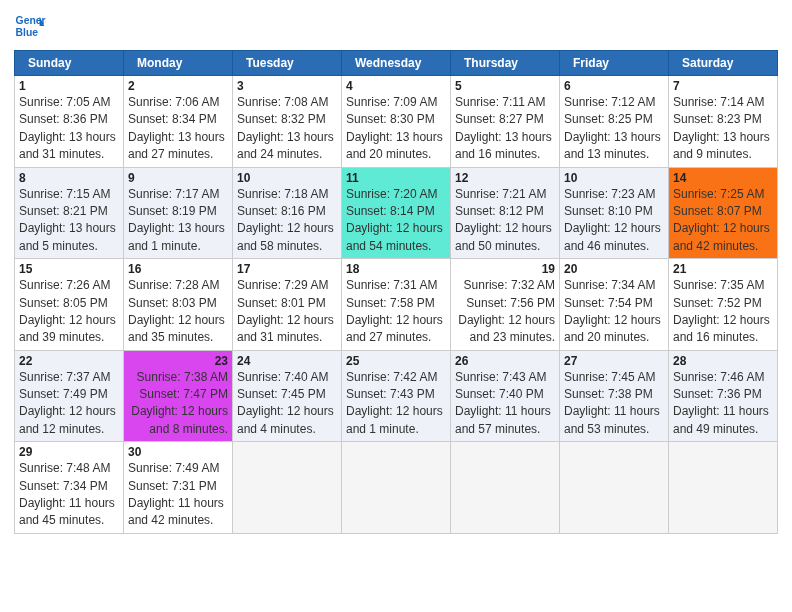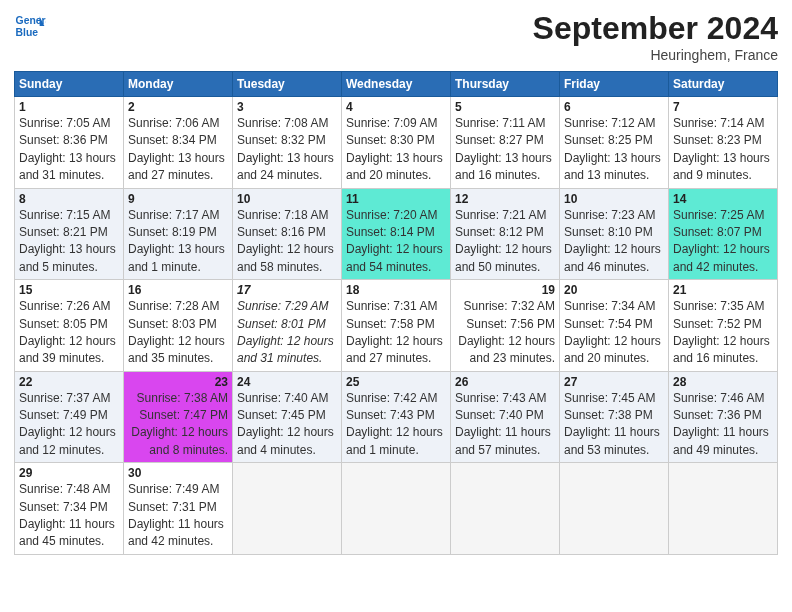--- a/index.html
+++ b/index.html
@@ -47,21 +47,21 @@
     .calendar {
       width: 100%;
       border-collapse: collapse;
       table-layout: fixed;
     }
     .calendar thead th {
       background: #2a6db5;
       color: #fff;
       font-size: 12px;
       font-weight: bold;
-      padding: 5px 4px;
+      padding: 5px 13px;
       border: 1px solid #1a5a9a;
       text-align: left;
     }
     .calendar tbody td {
       border: 1px solid #ccc;
       vertical-align: top;
       padding: 3px 4px;
       font-size: 9.5px;
       color: #222;
       width: calc(100% / 7);
@@ -92,24 +92,20 @@
 <body>
 
 <div class="page">
   <div class="header">
     <div class="logo">
       <svg class="logo-icon" viewBox="0 0 40 40">
         <text x="2" y="18" font-size="13" font-weight="bold" fill="#1a6abf">General</text>
         <text x="2" y="32" font-size="13" font-weight="bold" fill="#1a6abf">Blue</text>
         <polygon points="32,8 38,20 32,20" fill="#1a6abf"></polygon>
       </svg>
-    </div>
-    <div class="title-block">
-      <div class="month-title">September 2024</div>
-      <div class="location">Heuringhem, France</div>
     </div>
   </div>
 
   <table class="calendar">
     <thead>
       <tr>
         <th>Sunday</th>
         <th>Monday</th>
         <th>Tuesday</th>
         <th>Wednesday</th>
@@ -219,21 +215,21 @@
         </div>
       </td>
           <td style="background: rgb(238, 242, 248);">
         <span class="day-num">10</span>
         <div class="day-info">
           Sunrise: 7:23 AM<br>
           Sunset: 8:10 PM<br>
           Daylight: 12 hours and 46 minutes.
         </div>
       </td>
-          <td style="background: #5eead4; margin-left: 32px;">
+          <td style="background: #f97316; margin-left: 32px;">
         <span class="day-num">14</span>
         <div class="day-info">
           Sunrise: 7:25 AM<br>
           Sunset: 8:07 PM<br>
           Daylight: 12 hours and 42 minutes.
         </div>
       </td>
         </tr>
         <tr>
           <td style="background: rgb(255, 255, 255);">
@@ -245,21 +241,21 @@
         </div>
       </td>
           <td style="background: rgb(255, 255, 255);">
         <span class="day-num">16</span>
         <div class="day-info">
           Sunrise: 7:28 AM<br>
           Sunset: 8:03 PM<br>
           Daylight: 12 hours and 35 minutes.
         </div>
       </td>
-          <td style="background: rgb(255, 255, 255); font-style: italic;">
+          <td style="background: rgb(255, 255, 255);">
         <span class="day-num">17</span>
         <div class="day-info">
           Sunrise: 7:29 AM<br>
           Sunset: 8:01 PM<br>
           Daylight: 12 hours and 31 minutes.
         </div>
       </td>
           <td style="background: rgb(255, 255, 255);">
         <span class="day-num">18</span>
         <div class="day-info">

